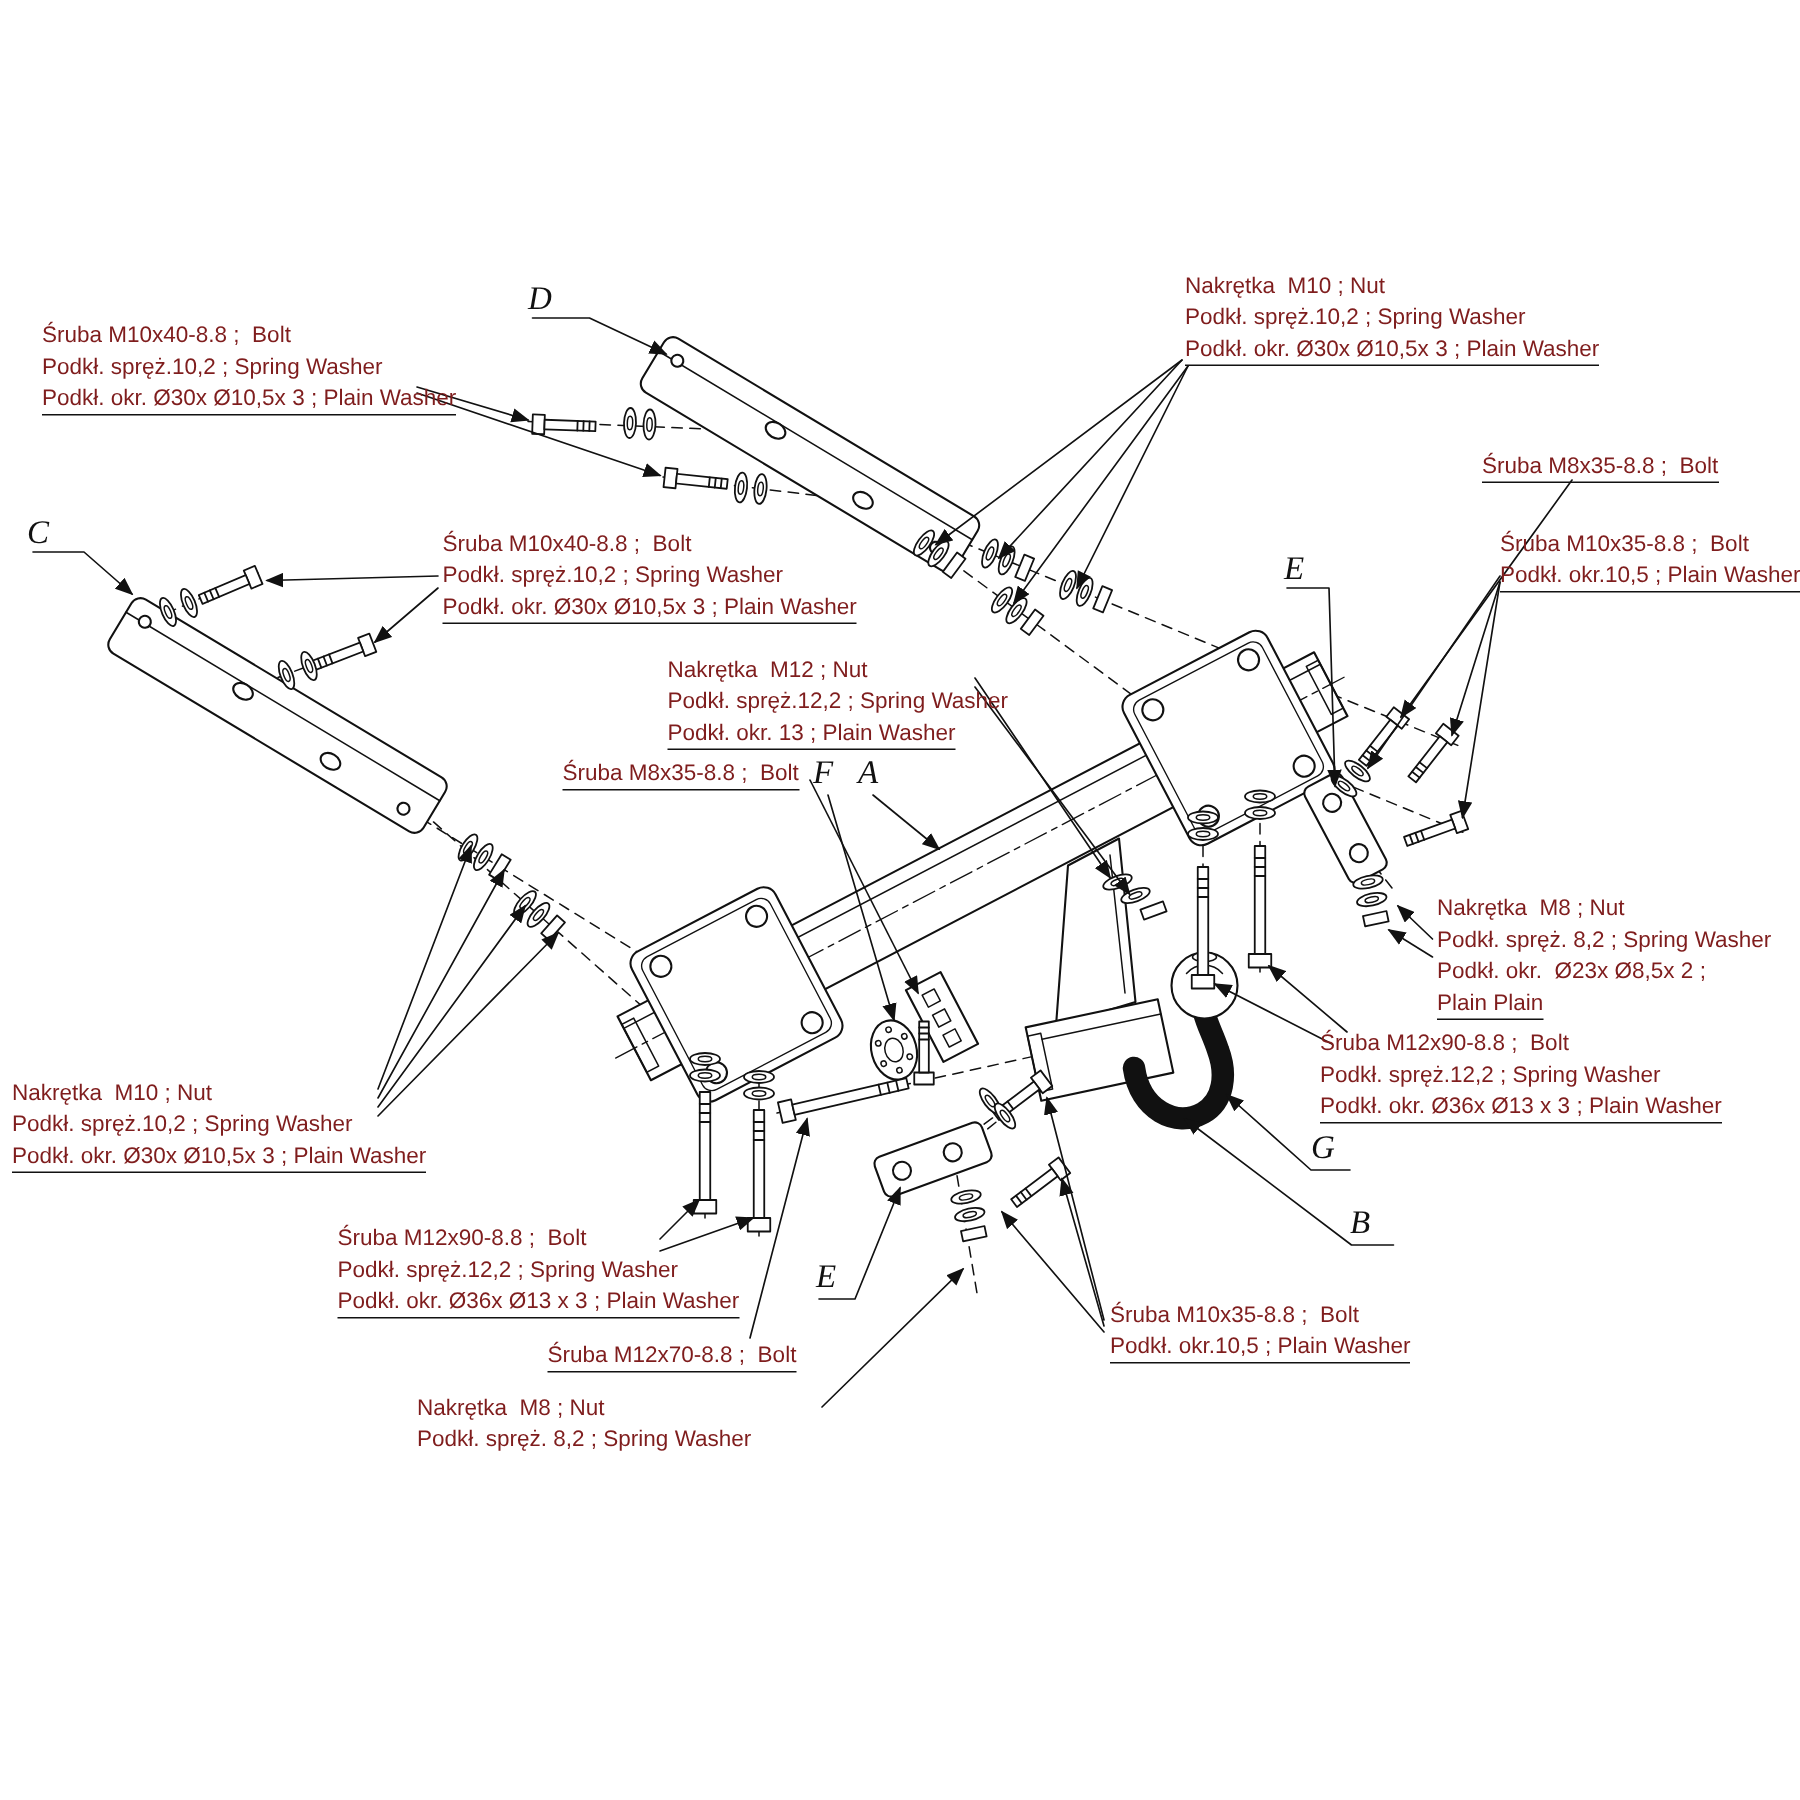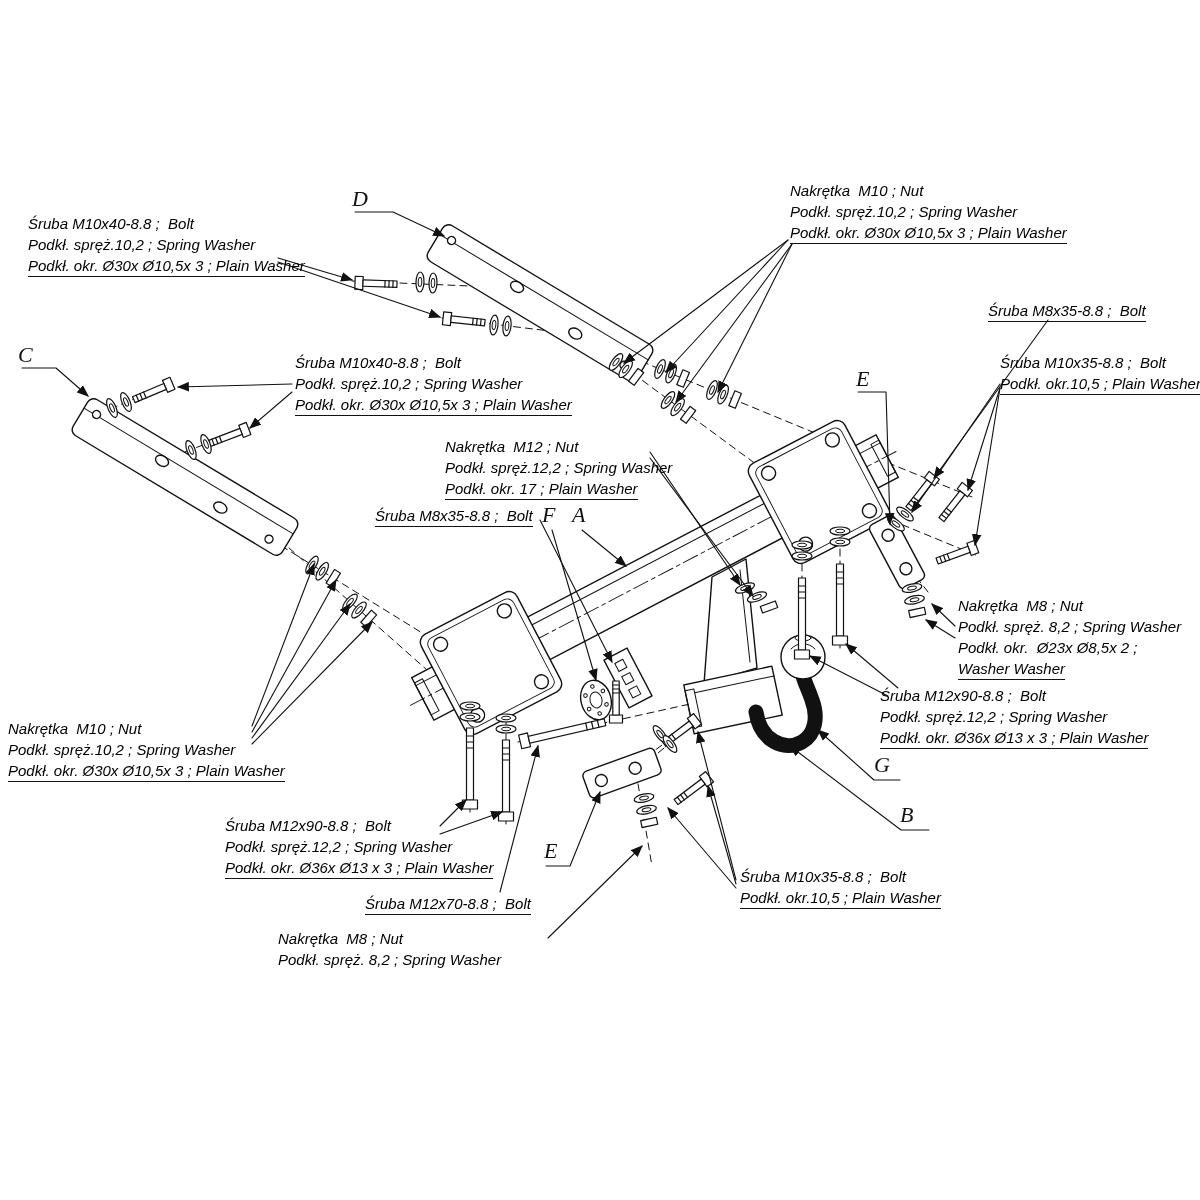--- a/index.html
+++ b/index.html
@@ -1,20 +1,20 @@
 <!DOCTYPE html>
 <html><head>
 <meta charset="utf-8">
 <style>
   * { margin:0; padding:0; box-sizing:border-box; }
   html,body { background:#fff; }
   body { font-family:"Liberation Sans", sans-serif; color:#111; }
   #stage { position:relative; width:1200px; height:1200px; background:#fff; overflow:hidden; }
   #drawing { position:absolute; left:0; top:0; width:1200px; height:1200px; }
-  .callout { position:absolute; font-style:italic; font-size:15px; line-height:21px; color:#000000; }
+  .callout { position:absolute; font-size:15px; line-height:21px; color:#7f1d1d; }
   .callout div { white-space:pre; }
   .callout .u { display:inline-block; border-bottom:1.4px solid #111; padding-bottom:0; }
   .letter { position:absolute; font-family:"Liberation Serif", serif; font-style:italic; font-size:22px; color:#111; }
 </style>
 </head>
 <body>
 
 <div id="stage">
 
 <svg id="drawing" viewBox="0 0 1200 1200" xmlns="http://www.w3.org/2000/svg">
@@ -303,32 +303,32 @@
 
 <div class="callout" style="left:295px; top:352px;">
   <div><span>Śruba M10x40-8.8 ;  Bolt</span></div>
   <div><span>Podkł. spręż.10,2 ; Spring Washer</span></div>
   <div><span class="u">Podkł. okr. Ø30x Ø10,5x 3 ; Plain Washer</span></div>
 </div>
 
 <div class="callout" style="left:445px; top:436px;">
   <div><span>Nakrętka  M12 ; Nut</span></div>
   <div><span>Podkł. spręż.12,2 ; Spring Washer</span></div>
-  <div><span class="u">Podkł. okr. 17 ; Plain Washer</span></div>
+  <div><span class="u">Podkł. okr. 13 ; Plain Washer</span></div>
 </div>
 
 <div class="callout" style="left:375px; top:505px;">
   <div><span class="u">Śruba M8x35-8.8 ;  Bolt</span></div>
 </div>
 
 <div class="callout" style="left:958px; top:595px;">
   <div><span>Nakrętka  M8 ; Nut</span></div>
   <div><span>Podkł. spręż. 8,2 ; Spring Washer</span></div>
   <div><span>Podkł. okr.  Ø23x Ø8,5x 2 ;</span></div>
-  <div><span class="u">Washer Washer</span></div>
+  <div><span class="u">Plain Plain</span></div>
 </div>
 
 <div class="callout" style="left:880px; top:685px;">
   <div><span>Śruba M12x90-8.8 ;  Bolt</span></div>
   <div><span>Podkł. spręż.12,2 ; Spring Washer</span></div>
   <div><span class="u">Podkł. okr. Ø36x Ø13 x 3 ; Plain Washer</span></div>
 </div>
 
 <div class="callout" style="left:8px; top:718px;">
   <div><span>Nakrętka  M10 ; Nut</span></div>

